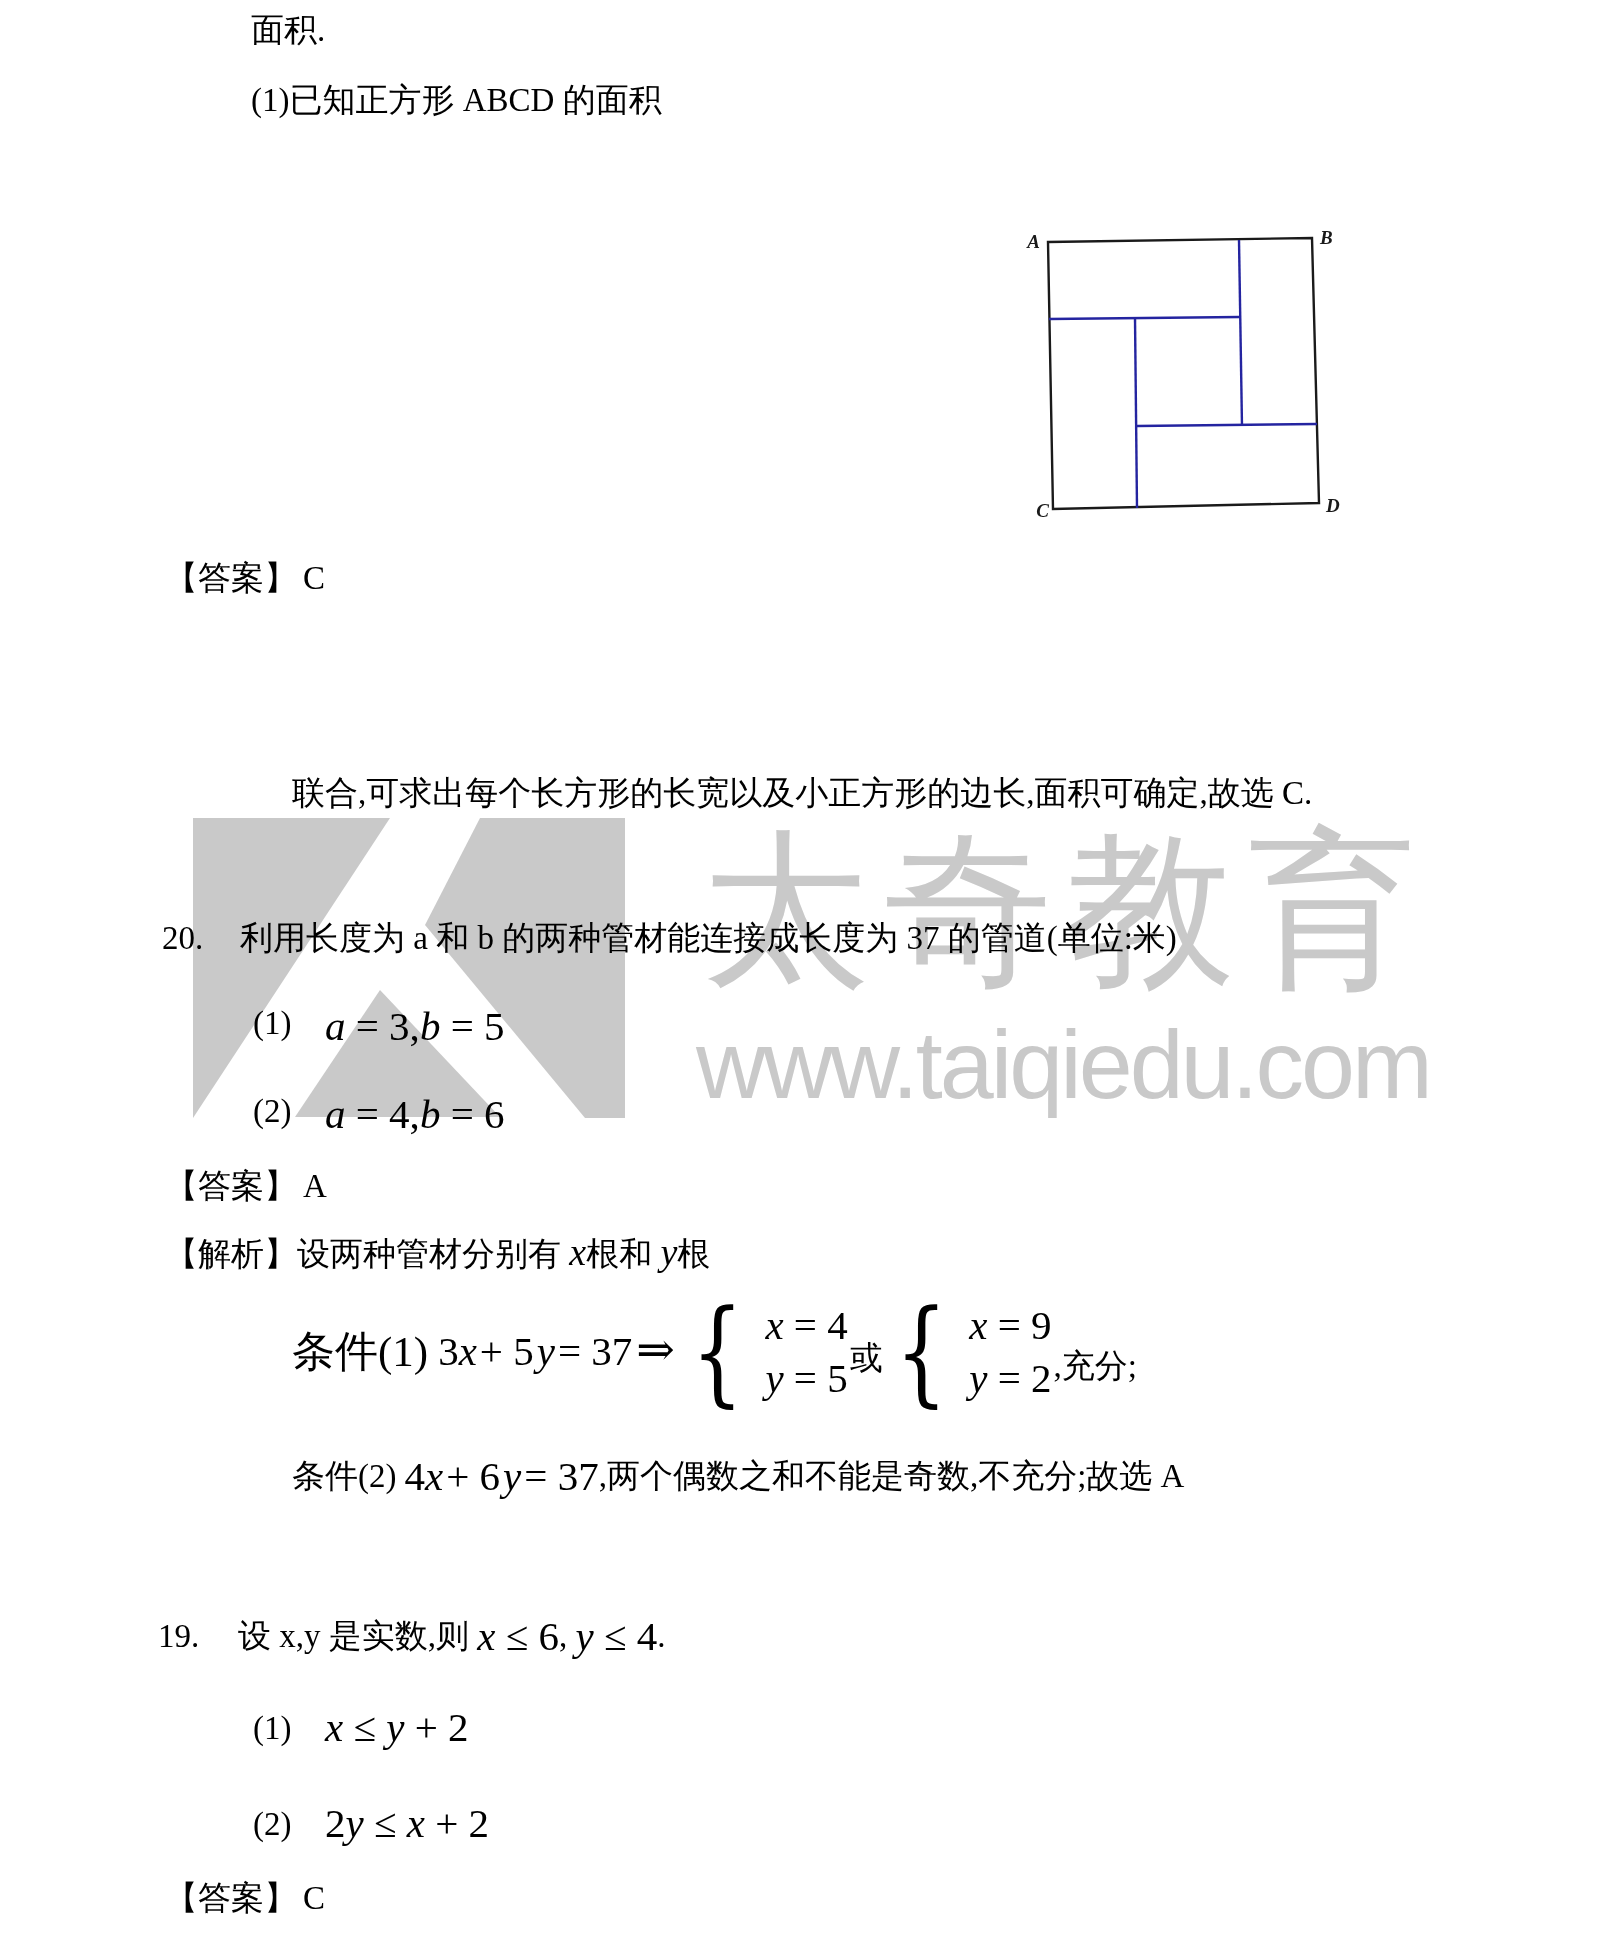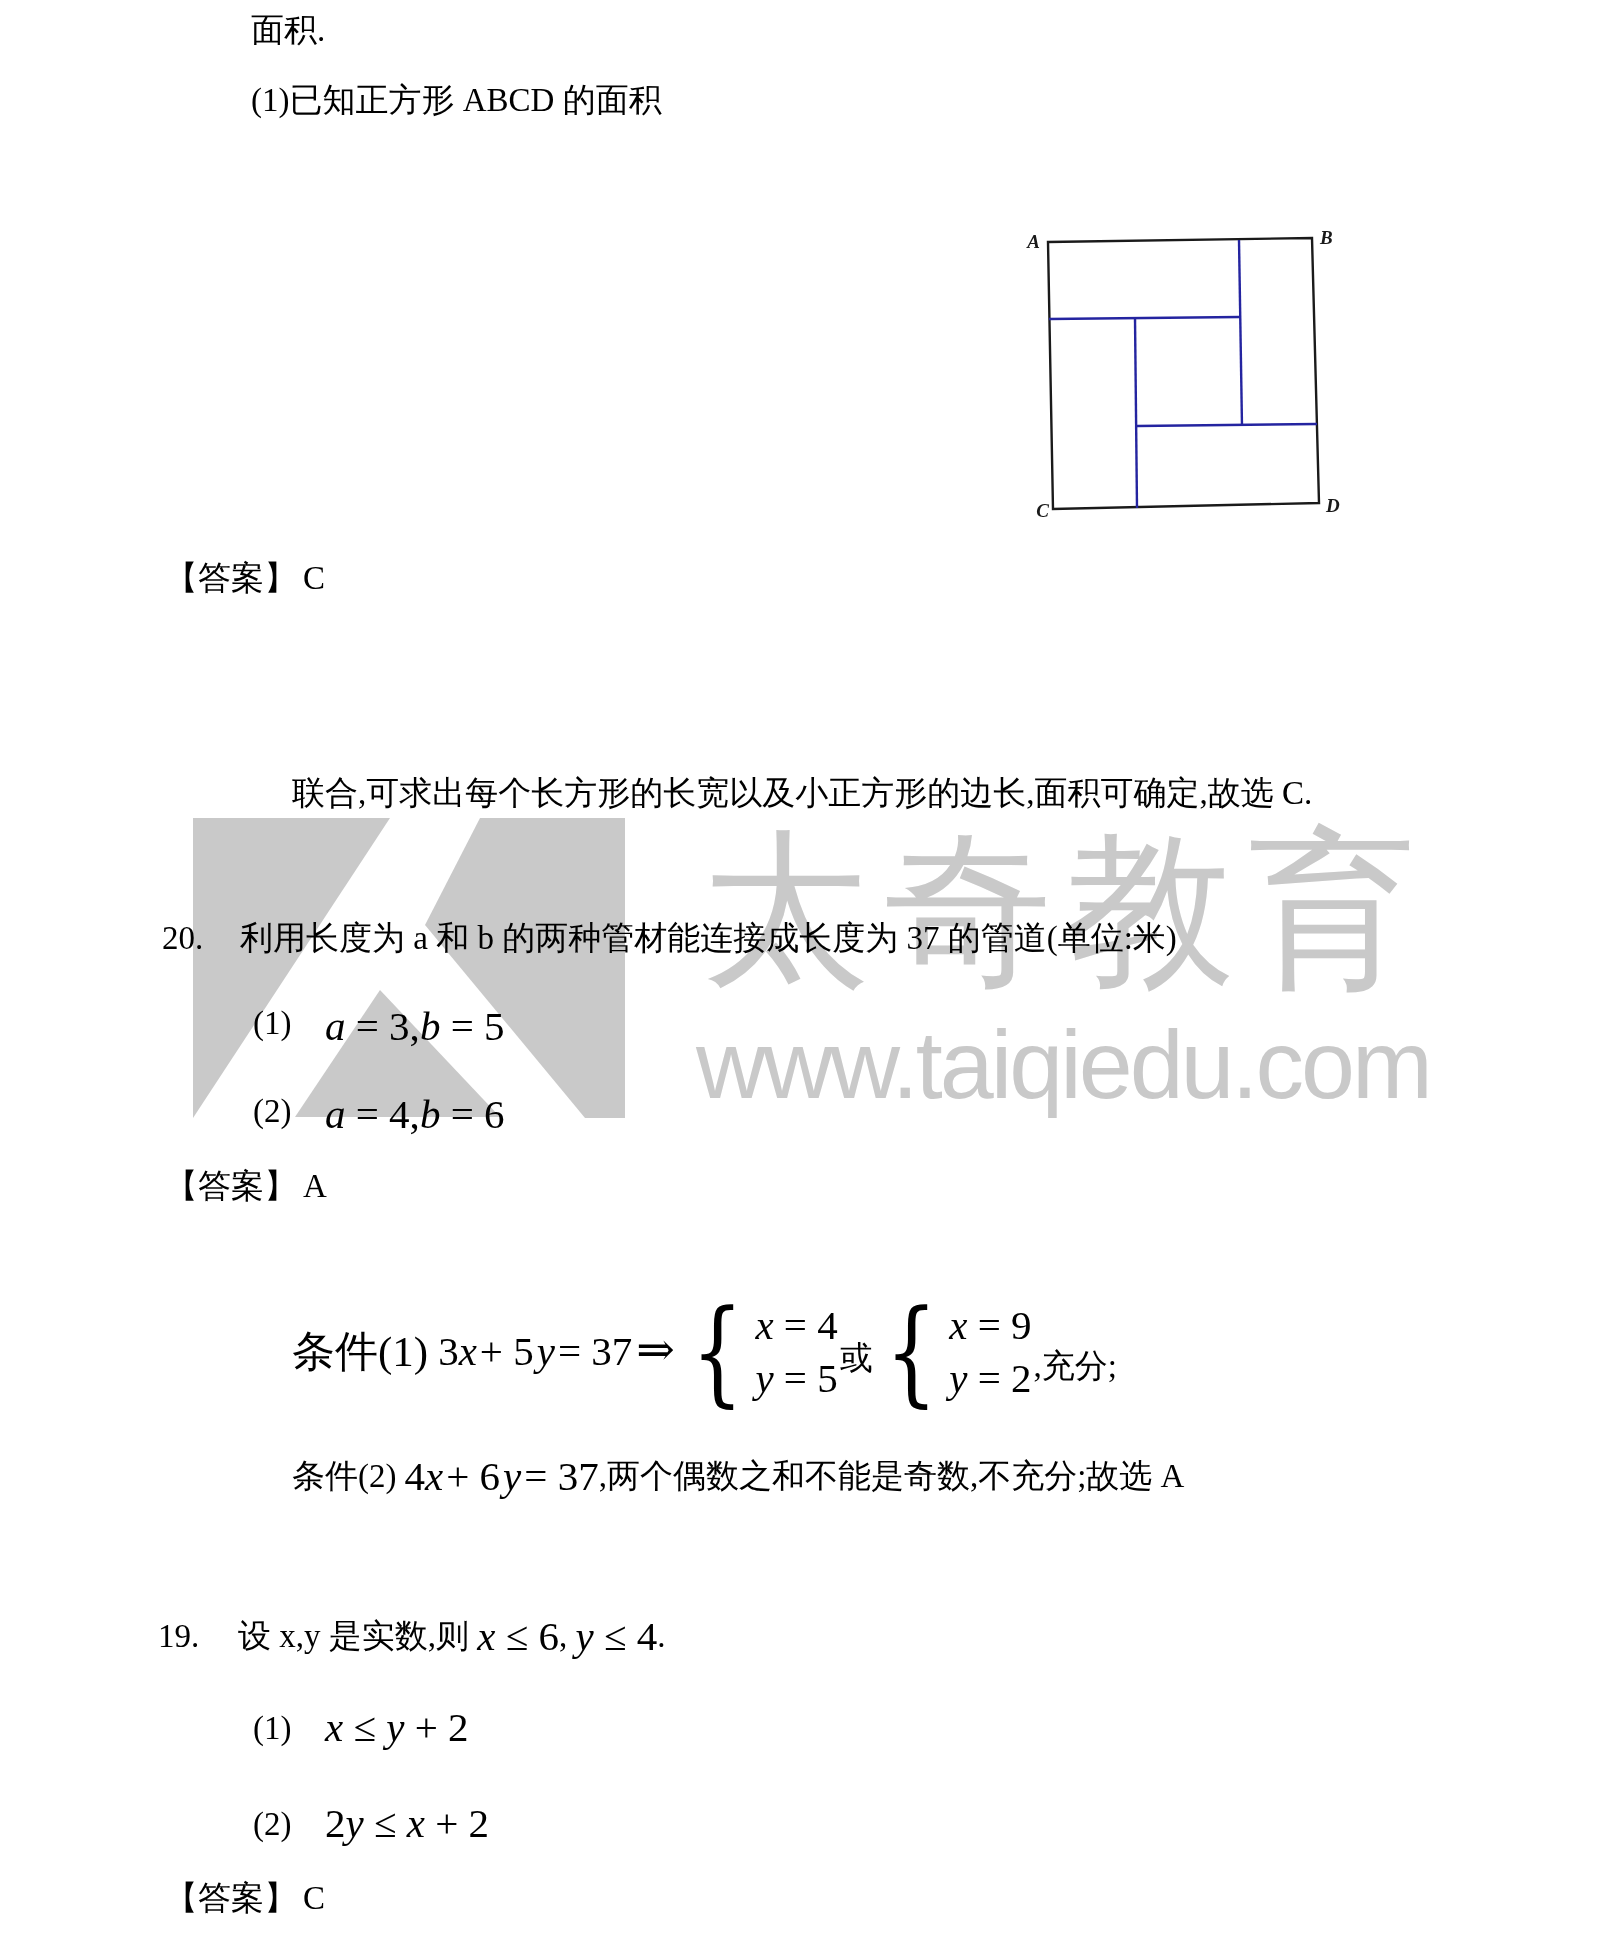--- a/index.html
+++ b/index.html
@@ -28,21 +28,21 @@
   #figure{position:absolute;left:1015px;top:218px;z-index:2;}
   #figure .outline{fill:none;stroke:var(--figure-outline,#1a1a1a);stroke-width:2.4;}
   #figure .inner{stroke:var(--figure-blue,#2424a0);stroke-width:2.4;}
   #figure text{font-family:"Liberation Serif","DejaVu Serif",serif;
                font-style:italic;font-weight:700;font-size:19px;fill:#1a1a1a;}
   
   #cond1{display:flex;align-items:center;height:112px;}
   .sys{display:flex;align-items:center;margin:0 2px;}
   .brace{font-family:"DejaVu Serif",serif;font-size:114px;font-weight:400;
          line-height:.95;transform:scaleX(.72);transform-origin:center;}
-  .syscol{display:flex;flex-direction:column;gap:12px;margin-left:2px;}
+  .syscol{display:flex;flex-direction:column;gap:12px;margin-left:12px;}
   .sysrow{font-size:41px;line-height:1;}
   .lowtail{align-self:center;margin-top:30px;text-align:center;}
   .orword{align-self:center;margin-top:14px;}
   .cnd{font-size:43px;margin-right:10px;}
   .imp{font-size:46px;margin:0 4px;position:relative;top:-2px;}
 </style>
 </head>
 <body>
 
 <div id="page">
@@ -80,20 +80,23 @@
   </div>
   <div class="line mathline" style="left:253px;top:995px">
     <span class="ilabel">(1)</span><span class="math"><span class="mi">a</span><span> = 3,</span><span class="mi">b</span><span> = 5</span></span>
   </div>
   <div class="line mathline" style="left:253px;top:1083px">
     <span class="ilabel">(2)</span><span class="math"><span class="mi">a</span><span> = 4,</span><span class="mi">b</span><span> = 6</span></span>
   </div>
   <div class="line" style="left:165px;top:1166px">
     <span>【答案】</span><span style="margin-left:6px">A</span>
   </div>
+  <div class="line" style="left:165px;top:1229px">
+    <span>【解析】</span><span>设两种管材分别有 </span><span class="mi" style="font-size:38px">x</span><span>根和 </span><span class="mi" style="font-size:38px">y</span><span>根</span>
+  </div>
 
   <div class="line" id="cond1" style="left:292px;top:1296px">
     <span class="cnd">条件(1)</span>
     <span class="math"><span>3</span><span class="mi">x</span><span style="margin:0 3px">+ 5</span><span class="mi">y</span><span style="margin-left:3px">= 37</span></span>
     <span class="imp">⇒</span>
     <span class="sys">
       <span class="brace">{</span>
       <span class="syscol">
         <span class="sysrow"><span class="mi">x</span> <span>= 4</span></span>
         <span class="sysrow"><span class="mi">y</span> <span>= 5</span></span>

